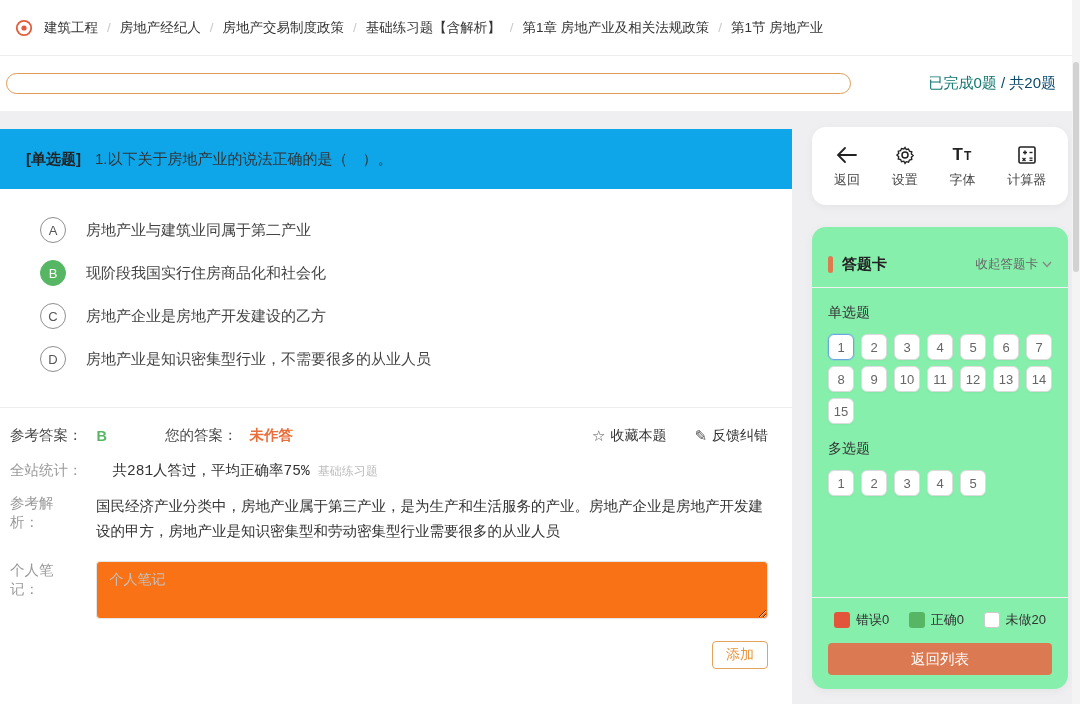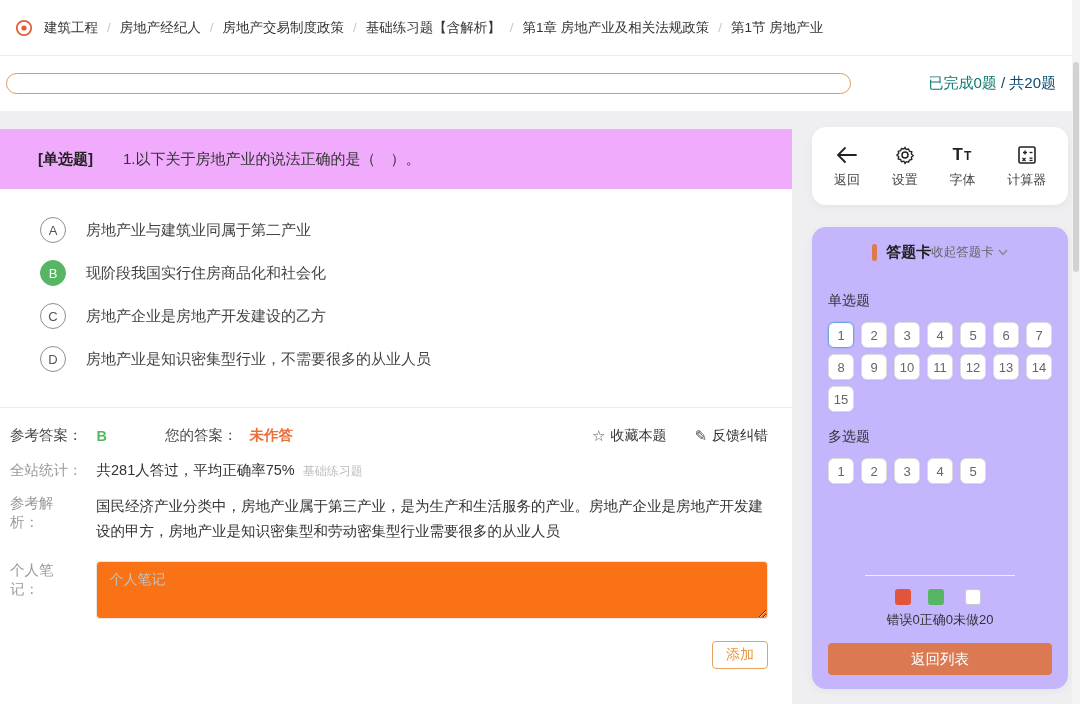--- a/index.html
+++ b/index.html
@@ -17,42 +17,42 @@
   .crumb-sep { color:#c9c9c9; margin:0 9px; }
   
   .progress-row { height:55px; background:#fff; display:flex; align-items:center; padding:0 24px 0 6px; }
   .progress-track { width:845px; height:21px; border:1.5px solid #e09a55; border-radius:12px; background:#fff; }
   .progress-text { margin-left:auto; font-size:15px; white-space:nowrap; }
   .progress-text .done { color:#0f766e; }
   .progress-text .total { color:#0c4a6e; }
   
   .main { display:flex; align-items:flex-start; }
   .left-panel { width:792px; margin-top:18px; }
-  .q-header { background:#f0abfc; height:60px; display:flex; align-items:center; padding:0 38px;gap:16px; }
+  .q-header { background:#0ea5e9; height:60px; display:flex; align-items:center; padding:0 26px; }
   .q-tag { font-weight:bold; font-size:15px; color:#222; }
   .q-text { font-size:15px; color:#333; margin-left:14px; }
   .q-body { background:#fff; min-height:516px; padding-top:28px; }
   .options { padding:0 40px 10px; }
   .option { display:flex; align-items:center; margin-bottom:17px; cursor:pointer; }
   .opt-circle { width:26px; height:26px; border-radius:50%; border:1px solid #8f8f8f;
     display:flex; align-items:center; justify-content:center; font-size:13px; color:#555; flex:0 0 auto; background:#fff; }
   .option.correct .opt-circle { background:#57b663; border-color:#57b663; color:#fff; }
   .opt-text { margin-left:20px; font-size:15px; color:#444; }
   .divider { border-top:1px solid #ededed; margin-top:8px; }
   .answer-row { display:flex; align-items:center; padding:18px 24px 0 10px; font-size:14.5px; }
   .lbl { color:#4a4a4a; }
   .lbl-light { color:#9a9a9a; }
   .ref-val { color:#57b663; font-weight:bold; margin-left:14px; }
   .your-lbl { margin-left:58px; }
   .your-val { color:#e8703d; font-weight:bold; margin-left:12px; }
   .answer-actions { margin-left:auto; display:flex; gap:28px; font-size:14px; color:#333; }
   .action { display:flex; align-items:center; gap:5px; cursor:pointer; }
   .action .ic { font-size:15px; color:#555; }
   .stats-row { display:flex; align-items:baseline; padding:16px 24px 0 10px; font-size:14.5px; }
-  .stats-val { margin-left:14px; color:#333; }
+  .stats-val { margin-left:30px; color:#333;font-family:Liberation Mono, monospace; }
   .stats-note { margin-left:8px; font-size:12px; color:#bcbcbc; }
   .analysis-row { display:flex; padding:14px 24px 0 10px; font-size:14.5px; }
   .analysis-text { margin-left:14px; color:#333; line-height:1.75; width:676px; }
   .notes-row { display:flex; padding:16px 24px 0 10px; font-size:14.5px; }
   .notes-area { margin-left:14px; width:672px; height:58px; background:#f97316;
     border:1px solid #e6e6e6; border-radius:4px; resize:vertical; padding:9px 12px;
     font-family:inherit; font-size:14px; color:#333; outline:none; }
   .notes-area::placeholder { color:#c2c2c2; }
   .add-row { text-align:right; padding:22px 24px 0; }
   .add-btn { width:56px; height:28px; background:#fff; border:1px solid #e3a35d; color:#e8973f;
@@ -61,37 +61,37 @@
     font-size:14px; color:#9b9b9b; }
   
   .sidebar { width:256px; margin-left:20px; margin-top:16px; display:flex; flex-direction:column; }
   .toolbar-card { background:#fff; border-radius:14px; height:78px; display:flex;
     align-items:center; justify-content:space-around; box-shadow:0 2px 10px rgba(0,0,0,.05); padding:0 6px; }
   .tool { display:flex; flex-direction:column; align-items:center; gap:5px;
     font-size:13px; color:#444; cursor:pointer; }
   .tool .t-icon { height:22px; display:flex; align-items:center; justify-content:center; color:#333; }
   .font-glyph { font-size:17px; font-weight:bold; color:#222; letter-spacing:1px; }
   .font-glyph .small-t { font-size:12px; }
-  .card2 { background:#c4b5fd; border-radius:14px; margin-top:22px; height:462px;
-    padding:16px 16px 14px; display:flex; flex-direction:column; box-shadow:0 2px 10px rgba(0,0,0,.05);align-items:center; }
+  .card2 { background:#86efac; border-radius:14px; margin-top:22px; height:462px;
+    padding:28px 16px 14px; display:flex; flex-direction:column; box-shadow:0 2px 10px rgba(0,0,0,.05); }
   .card-header { display:flex; align-items:center; }
   .card-bar { width:5px; height:17px; background:#dd7a4e; border-radius:2.5px; margin-right:9px; }
   .card-title { font-size:15px; font-weight:bold; color:#222; }
   .collapse { margin-left:auto; font-size:12.5px; color:#666; display:flex; align-items:center; gap:4px; cursor:pointer; }
   .card-div { border-top:1px solid #f0f0f0; margin:13px -16px 0; }
   .section-title { font-size:14px; color:#333; margin-top:16px; }
   .num-grid { display:flex; flex-wrap:wrap; gap:6px 7px; margin-top:12px; }
   .num-btn { width:26px; height:26px; border:1px solid #dcdcdc; border-radius:6px; background:#fff;
     display:flex; align-items:center; justify-content:center; font-size:13px; color:#666;
     cursor:pointer; box-shadow:0 1px 2px rgba(0,0,0,.04); }
   .num-btn.active { border-color:#6aa7e0; box-shadow:0 0 0 1px rgba(106,167,224,.25); }
   .card-spacer { flex:1; }
   .legend { display:flex; justify-content:space-between; align-items:center;
     border-top:1px solid #f0f0f0; margin:0 -16px; padding:13px 22px 12px; }
-  .legend-item { display:flex; align-items:center; gap:6px; font-size:13px; color:#333;flex-direction:column; }
+  .legend-item { display:flex; align-items:center; gap:6px; font-size:13px; color:#333; }
   .swatch { width:16px; height:16px; border-radius:3px; }
   .swatch.undone { border:1px solid #ccc; }
   .back-btn { height:32px; background:#db7a52; border:none; border-radius:4px; color:#fff;
     font-size:14.5px; cursor:pointer; font-family:inherit; width:100%; margin-top:2px; }
   
   .scrollbar { position:absolute; right:0; top:0; width:8px; height:704px; background:#f4f4f4; }
   .scroll-thumb { position:absolute; right:1px; top:62px; width:6px; height:210px; background:#d2d2d2; border-radius:3px; }
 </style>
 </head>
 <body>

